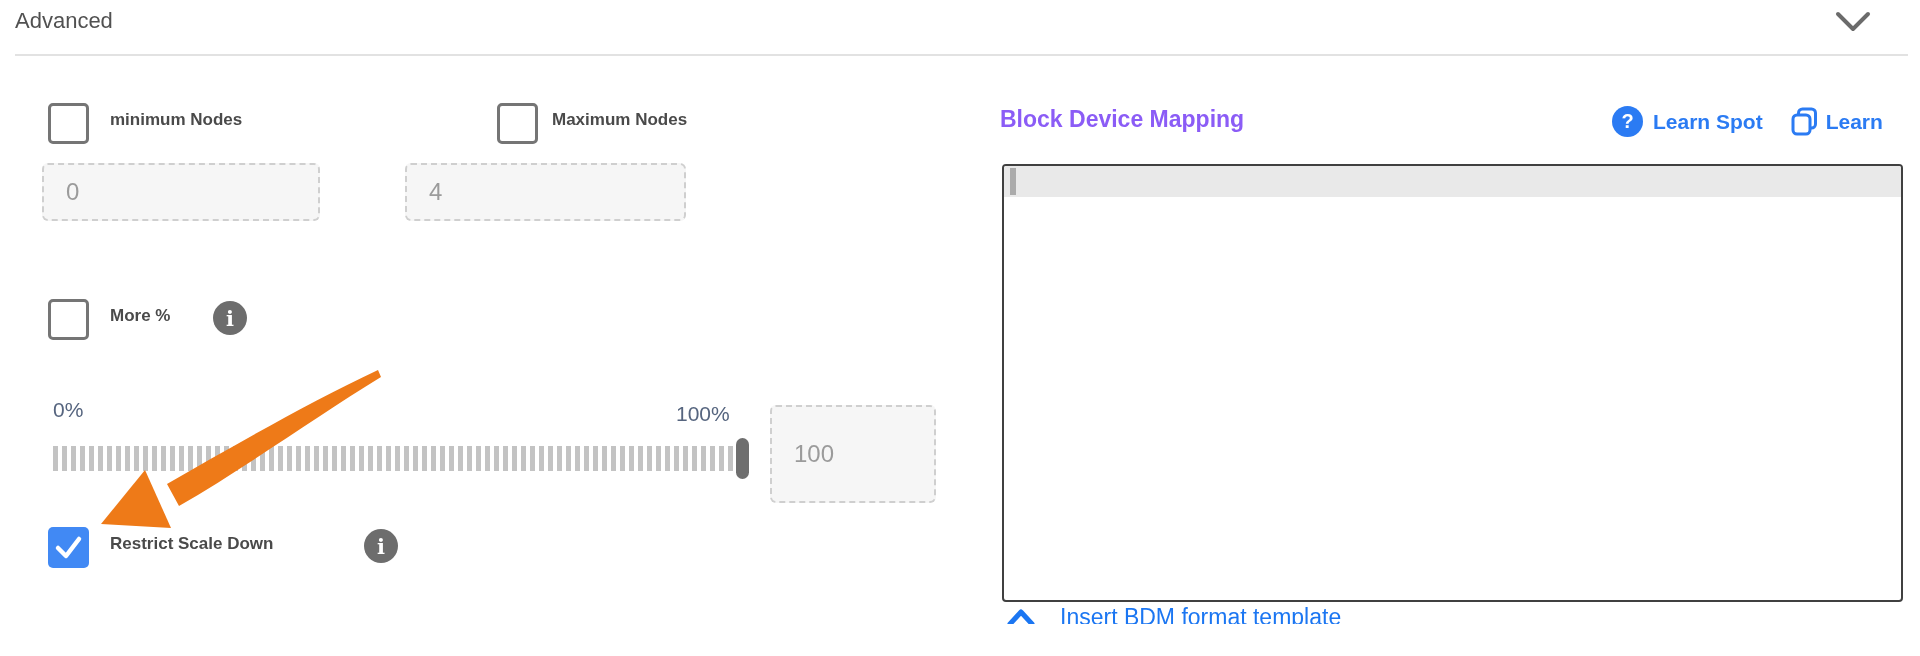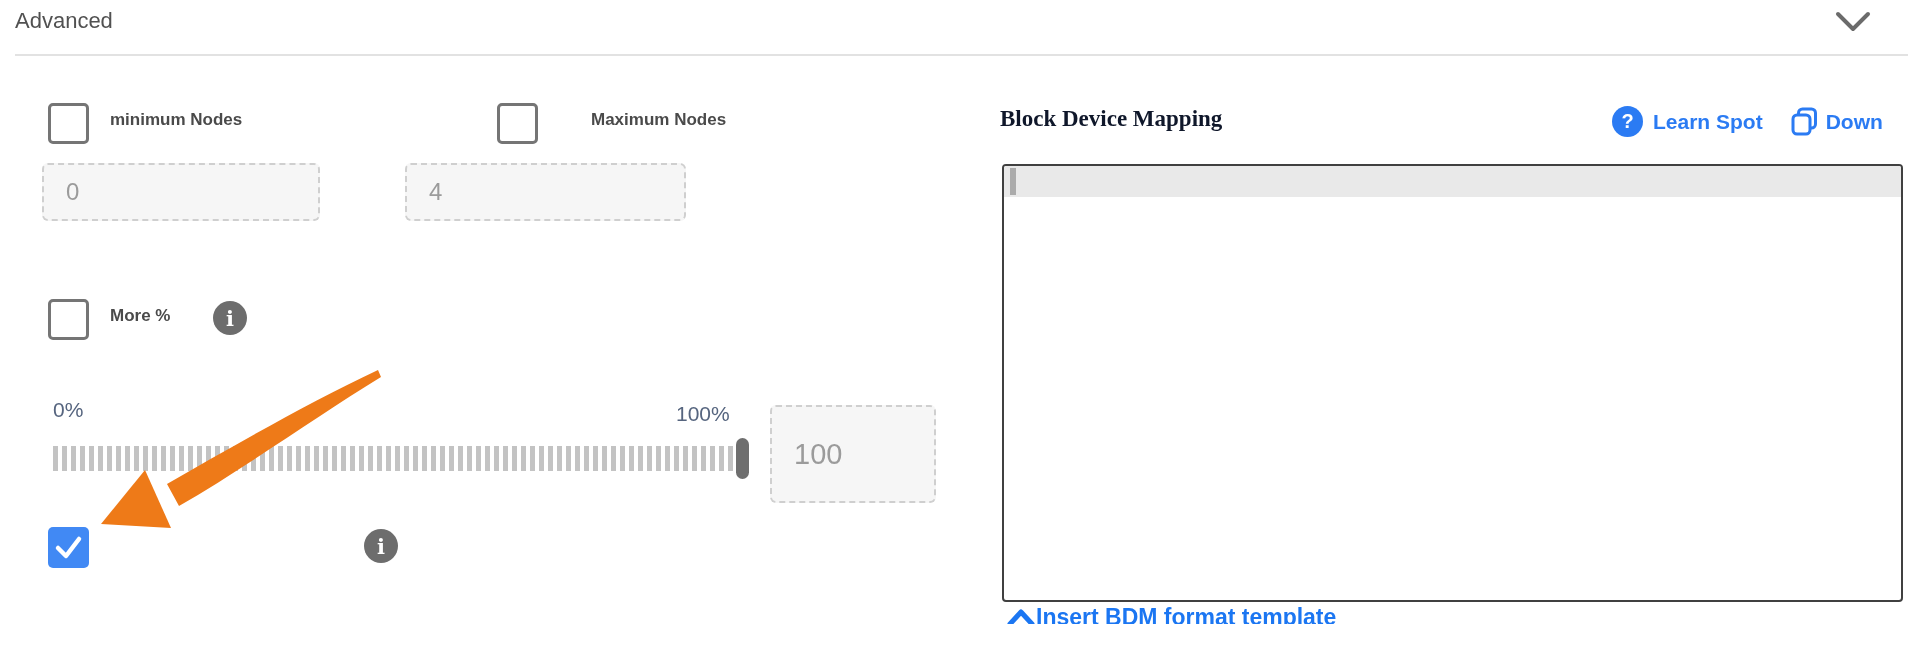--- a/index.html
+++ b/index.html
@@ -27,85 +27,86 @@
   
   .slider-minmax { position:absolute; font-size:21px; color:#56657f; }
   .slider-track { position:absolute; left:53px; top:446px; width:695px; height:25px;
     background:repeating-linear-gradient(90deg,#c3c3c3 0px,#c3c3c3 5px,transparent 5px,transparent 9px); cursor:pointer; }
   .slider-handle { position:absolute; left:736px; top:438px; width:13px; height:41px; background:#6e6e6e; border-radius:7px; cursor:grab; }
 
   
   .arrow-svg { position:absolute; left:85px; top:350px; width:310px; height:185px; pointer-events:none; }
 
   
-  .bdm-title { position:absolute; left:1000px; top:106px; font-size:23px; font-weight:600; color:#0f172a;font-family:Liberation Serif, serif; }
+  .bdm-title { position:absolute; left:1000px; top:106px; font-size:23px; font-weight:600; color:#8b5cf6; }
   .bdm-actions { position:absolute; left:1612px; top:106px; display:flex; align-items:center; gap:28px; }
   .bdm-link { display:flex; align-items:center; gap:10px; color:#2b7bf3; font-size:21px; font-weight:600; cursor:pointer; }
   .help-circle { width:31px; height:31px; border-radius:50%; background:#2b7bf3; color:#fff; display:flex; align-items:center; justify-content:center; font-size:20px; font-weight:700; }
   .editor { position:absolute; left:1002px; top:164px; width:901px; height:438px; border:2px solid #404040; border-radius:4px; background:#fff; overflow:hidden; cursor:text; }
   .editor-line-active { position:relative; width:100%; height:31px; background:#e9e9e9; }
   .editor-caret { position:absolute; left:6px; top:2px; width:6px; height:27px; background:#ababab; }
-  .insert-link { position:absolute; left:1006px; top:604px; display:flex; align-items:center; gap:0; color:#1b76f2; font-size:23px; font-weight:700; cursor:pointer; }
+  .insert-link { position:absolute; left:1006px; top:604px; display:flex; align-items:center; gap:24px; color:#1b76f2; font-size:23px; font-weight:400; cursor:pointer; }
 </style>
 </head>
 <body>
 
 <div class="stage">
 
   <div class="hdr-title">Advanced</div>
   <div class="hdr-chevron">
     <svg width="36" height="24" viewBox="0 0 36 24">
       <polyline points="3,4 18,19 33,4" fill="none" stroke="#6b6b6b" stroke-width="4" stroke-linecap="round" stroke-linejoin="round"></polyline>
     </svg>
   </div>
   <div class="hdr-divider"></div>
 
   <div class="cb" style="left:48px; top:103px;"></div>
   <div class="cb-label" style="left:110px; top:110px;">minimum Nodes</div>
   <input class="dash-input" style="left: 42px; top: 163px; width: 278px; height: 58px;" value="0">
 
   <div class="cb" style="left:497px; top:103px;"></div>
-  <div class="cb-label" style="left:591px; top:110px;">Maximum Nodes</div>
+  <div class="cb-label" style="left:552px; top:110px;">Maximum Nodes</div>
   <input class="dash-input" style="left: 405px; top: 163px; width: 281px; height: 58px;" value="4">
 
   <div class="cb" style="left:48px; top:299px;"></div>
   <div class="cb-label" style="left:110px; top:306px;">More %</div>
   <div class="info-icon" style="left:213px; top:301px;">i</div>
 
   <div class="slider-minmax" style="left:53px; top:398px;">0%</div>
   <div class="slider-minmax" style="left:676px; top:402px;">100%</div>
   <div class="slider-track"></div>
   <div class="slider-handle"></div>
-  <input class="dash-input" style="left: 770px; top: 405px; width: 166px; height: 98px; font-size: 29px;" value="100">
+  <input class="dash-input" style="left: 770px; top: 405px; width: 166px; height: 98px; font-size: 24px;" value="100">
 
   <div class="cb checked" style="left:48px; top:527px;">
     <svg width="41" height="41" viewBox="0 0 41 41">
       <polyline points="10,21 18,29 31,12" fill="none" stroke="#ffffff" stroke-width="4.5" stroke-linecap="round" stroke-linejoin="round"></polyline>
     </svg>
   </div>
+  <div class="cb-label" style="left:110px; top:534px;">Restrict Scale Down</div>
   <div class="info-icon" style="left:364px; top:529px;">i</div>
 
   <svg class="arrow-svg" viewBox="0 0 310 185">
     <path d="M293,20 C 225,52 150,95 82,134 L 94,156 C 160,118 232,66 296,27 Z" fill="#ee7a18"></path>
     <path d="M16,174 L60,120 L86,178 Z" fill="#ee7a18"></path>
   </svg>
 
   <div class="bdm-title">Block Device Mapping</div>
 
   <div class="bdm-actions">
     <div class="bdm-link">
       <span class="help-circle">?</span>
       <span>Learn Spot</span>
     </div>
     <div class="bdm-link" style="gap:8px;">
       <svg width="27" height="30" viewBox="0 0 27 30">
         <rect x="7.5" y="2" width="17" height="19" rx="4" fill="none" stroke="#2b7bf3" stroke-width="3"></rect>
         <rect x="2" y="8" width="17" height="19" rx="4" fill="#ffffff" stroke="#2b7bf3" stroke-width="3"></rect>
       </svg>
-      <span>Down</span>
+      <span>Learn</span>
     </div>
   </div>
 
   <div class="editor">
     <div class="editor-line-active">
       <div class="editor-caret"></div>
       <span></span>
     </div>
   </div>
 

